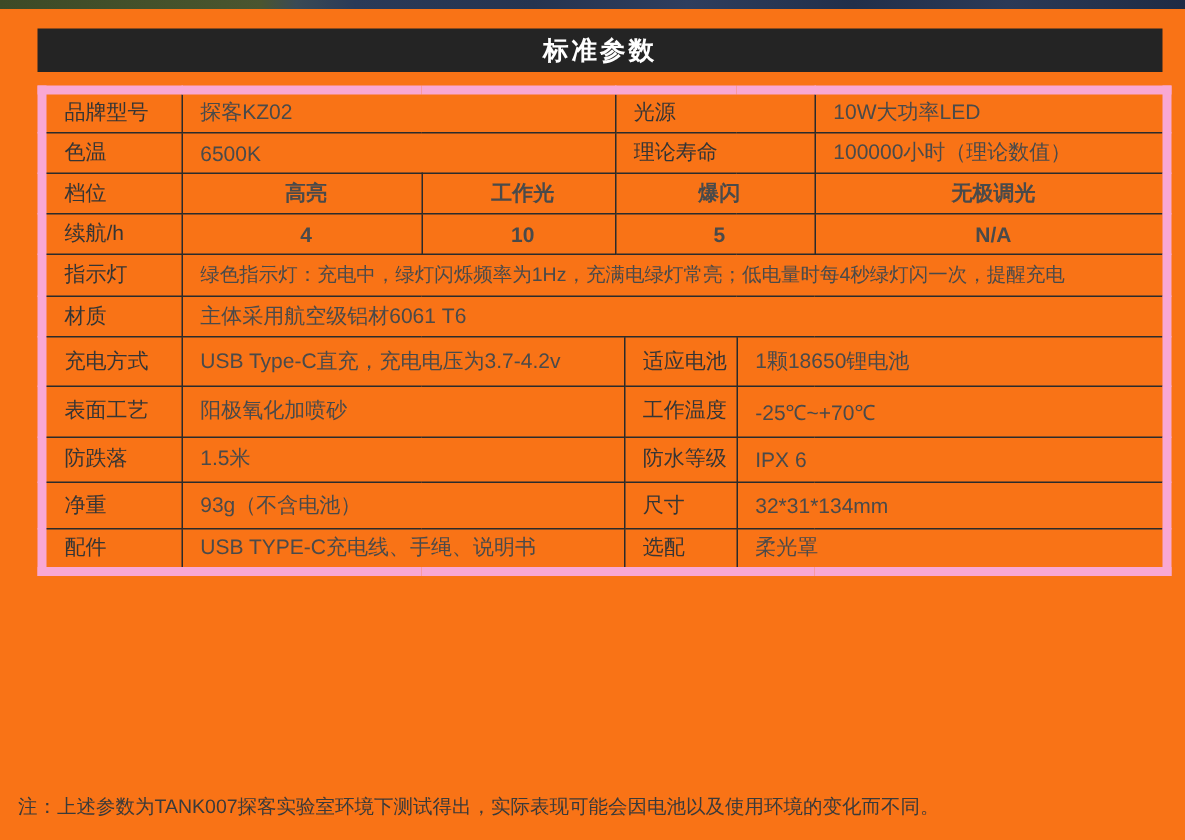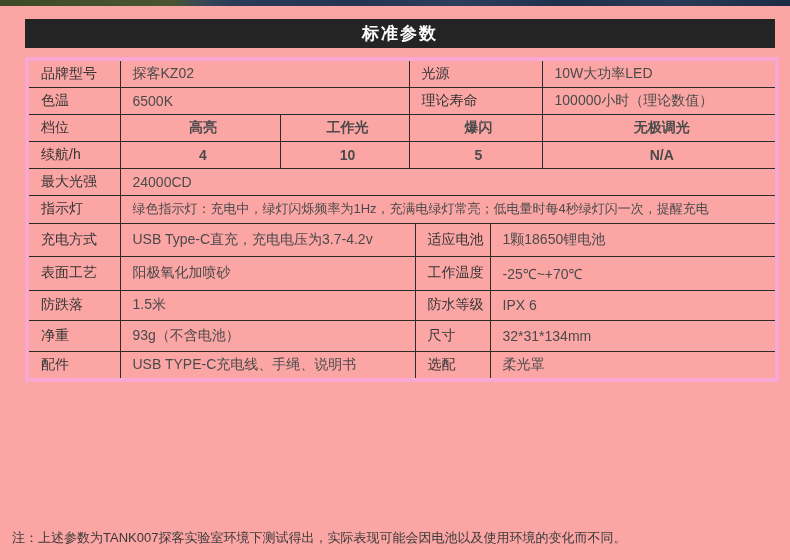--- a/index.html
+++ b/index.html
@@ -1,37 +1,37 @@
 <!DOCTYPE html>
 <html><head>
 <meta charset="utf-8">
 <style>
   html,body { margin:0; padding:0; background:#ffffff; }
   .screen {
-    position:relative; width:790px; height:560px; background:#fca5a5;
+    position:relative; width:790px; height:560px; background:#f97316;
     font-family:"Liberation Sans", sans-serif; color:#3f3f3f; overflow:hidden;
   }
   .photo-strip {
     position:absolute; left:0; top:0; width:790px; height:6px;
     background:linear-gradient(90deg,
       #3d4a27 0%, #46532c 16%, #4a5530 22%, #3a4a55 25%, #2a3a58 30%,
       #253450 45%, #2e3e5e 58%, #212f4a 72%, #2b3a57 85%, #1e2b44 100%);
   }
   .title-bar {
     position:absolute; left:25px; top:19px; width:750px; height:29px;
     background:#242424; display:flex; align-items:center; justify-content:center;
   }
   .title-bar .title-text {
     color:#ffffff; font-size:17px; font-weight:bold; letter-spacing:2px;
   }
   table.spec {
     position:absolute; left:25px; top:57px; width:750px;
     border-collapse:collapse; table-layout:fixed;
     font-size:14px; color:#404040;
-    border:4px solid #f9a8d4;
+    border:6px solid #f9a8d4;
   }
   table.spec td {
     border:1px solid #2b2b2b; padding:0 6px 0 12px;
     overflow:hidden; white-space:nowrap; vertical-align:middle;
   }
   td.lbl   { padding-left:12px; color:#353535; }
   td.val   { padding-left:14px; color:#4a4a4a; }
   td.ctr   { text-align:center; padding:0 2px; color:#4a4a4a;font-weight:bold; }
   td.lbl2  { padding-left:10px; color:#353535; }
   td.small { font-size:13px; }
@@ -89,31 +89,31 @@
 
     <tr style="height:27px">
       <td class="lbl">续航/h</td>
       <td class="ctr">4</td>
       <td class="ctr">10</td>
       <td class="ctr" colspan="3">5</td>
       <td class="ctr">N/A</td>
     </tr>
 
 
-    <tr style="height:27px">
-      <td class="lbl">最大光强</td>
-      <td class="val" colspan="6">24000CD</td>
-    </tr>
 
 
     <tr style="height:28px">
       <td class="lbl">指示灯</td>
       <td class="val small" colspan="6">绿色指示灯：充电中，绿灯闪烁频率为1Hz，充满电绿灯常亮；低电量时每4秒绿灯闪一次，提醒充电</td>
     </tr>
 
+    <tr style="height:27px">
+      <td class="lbl">材质</td>
+      <td class="val" colspan="6">主体采用航空级铝材6061 T6</td>
+    </tr>
 
     <tr style="height:33px">
       <td class="lbl">充电方式</td>
       <td class="val" colspan="3">USB Type-C直充，充电电压为3.7-4.2v</td>
       <td class="lbl2">适应电池</td>
       <td class="val" colspan="2">1颗18650锂电池</td>
     </tr>
 
     <tr style="height:34px">
       <td class="lbl">表面工艺</td>

